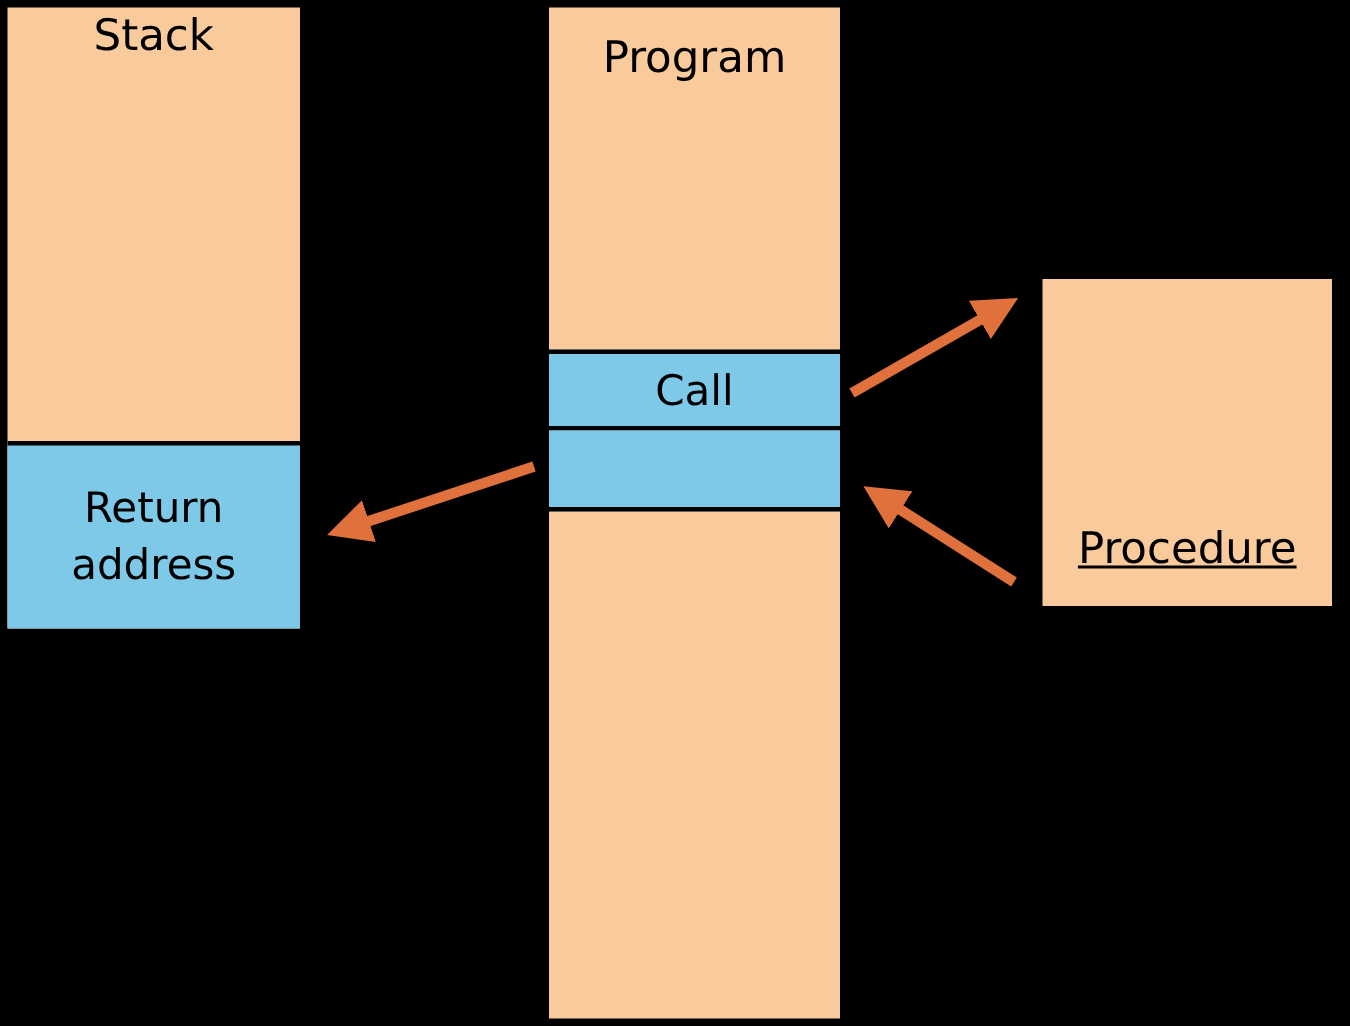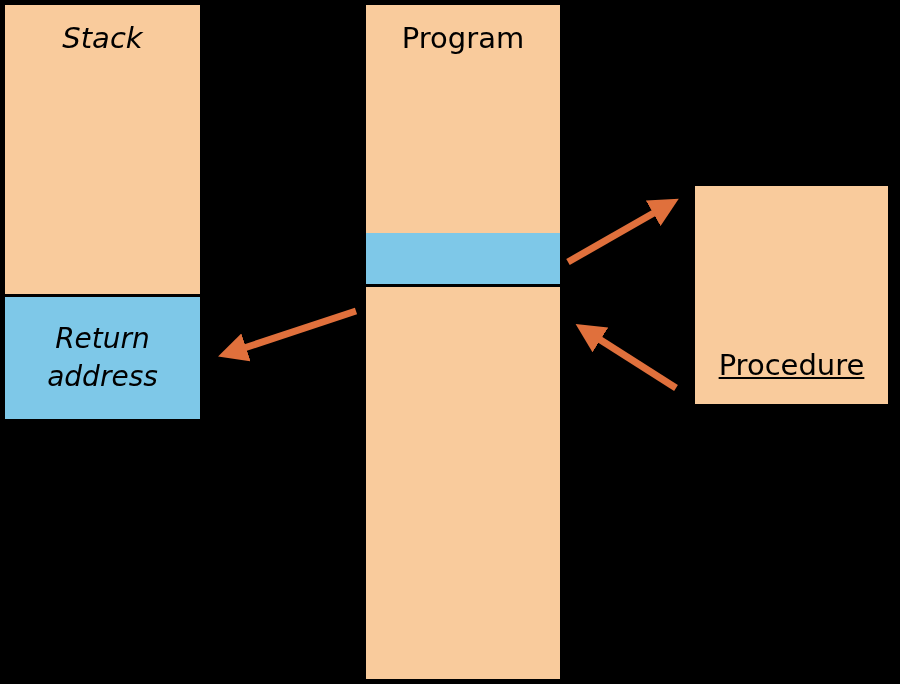--- a/index.html
+++ b/index.html
@@ -27,32 +27,30 @@
 
   .stack-box {
     left: 5px; top: 5px;
     width: 195px; height: 414px;
   }
   .stack-top {
     flex: 1 1 auto;
     display: flex;
     justify-content: center;
     align-items: flex-start;
-    padding-top: 16px;
-    font-style: italic;
+    padding-top: 1px;
   }
   .stack-bottom {
     height: 122px;
     border-top: 3px solid #000000;
     display: flex;
     justify-content: center;
     align-items: center;
     text-align: center;
     line-height: 1.35;
-    font-style: italic;
   }
 
   .program-box {
     left: 366px; top: 5px;
     width: 194px; height: 674px;
   }
   .program-top {
     height: 228px;
     display: flex;
     justify-content: center;
@@ -124,20 +122,23 @@
     </div>
     <div class="stack-bottom fill-blue">
       <span class="label-md">Return address</span>
     </div>
   </div>
 
   <div class="box program-box fill-peach">
     <div class="program-top">
       <span class="label-lg">Program</span>
     </div>
+    <div class="band band-call fill-blue">
+      <span class="label-md">Call</span>
+    </div>
     <div class="band band-return fill-blue"></div>
     <div class="program-rest"></div>
   </div>
 
   <div class="box procedure-box fill-peach">
     <div class="procedure-top">
       <span class="label-lg">Procedure</span>
     </div>
   </div>
 

